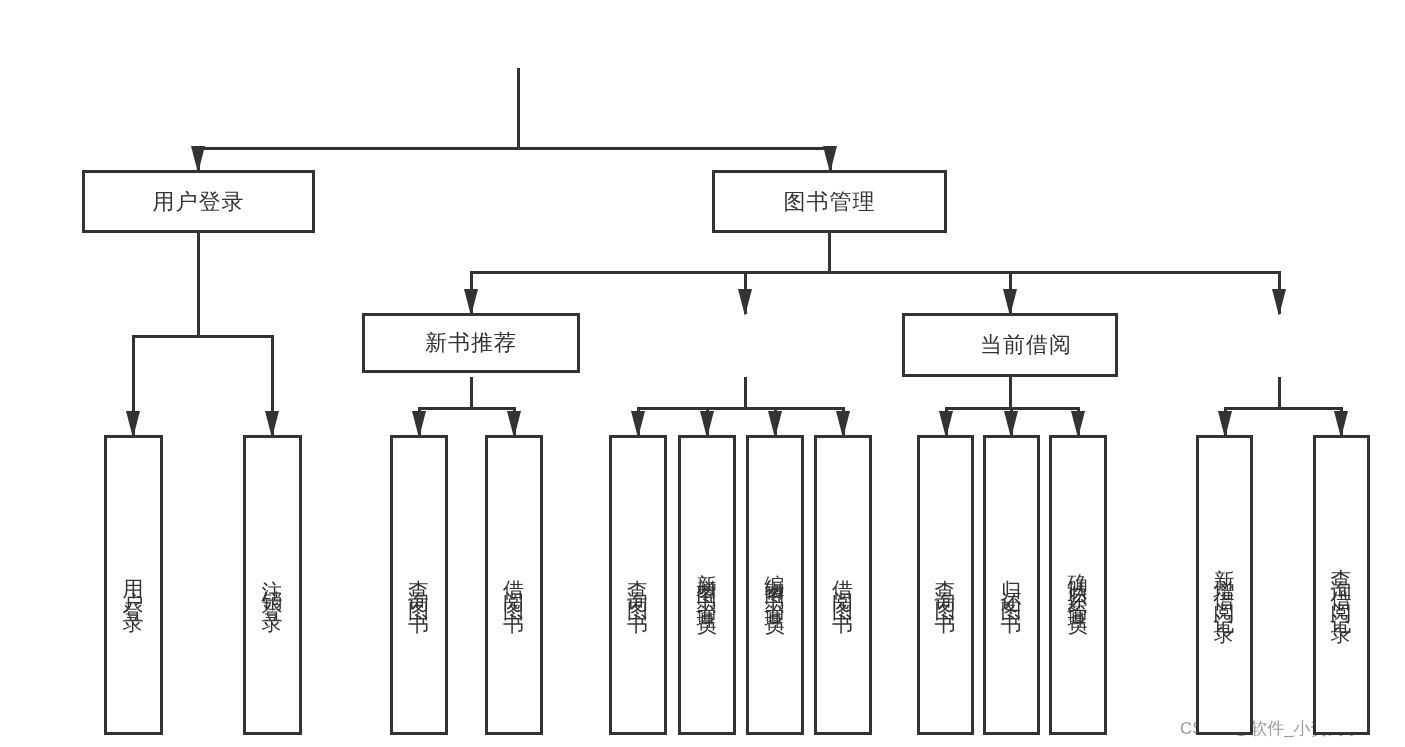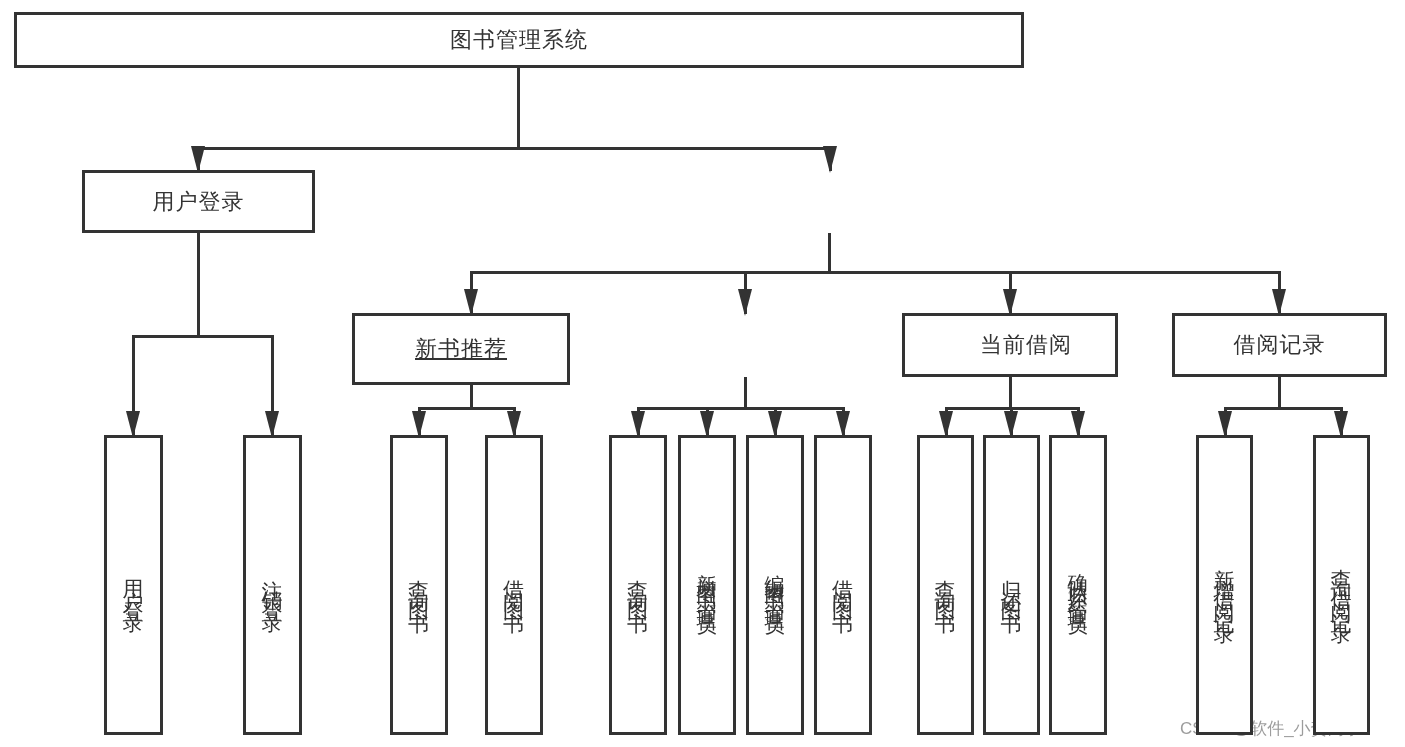--- a/index.html
+++ b/index.html
@@ -114,25 +114,24 @@
     <div class="arrow" style="left: 507px; top: 411px;"></div>
     <div class="arrow" style="left: 631px; top: 411px;"></div>
     <div class="arrow" style="left: 700px; top: 411px;"></div>
     <div class="arrow" style="left: 768px; top: 411px;"></div>
     <div class="arrow" style="left: 836px; top: 411px;"></div>
     <div class="arrow" style="left: 939px; top: 411px;"></div>
     <div class="arrow" style="left: 1004px; top: 411px;"></div>
     <div class="arrow" style="left: 1071px; top: 411px;"></div>
     <div class="arrow" style="left: 1218px; top: 411px;"></div>
     <div class="arrow" style="left: 1334px; top: 411px;"></div>
-    <div class="node h" style="left: 14px; top: 12px; width: 1010px; height: 56px;">图书管理系统</div>
     <div class="node h" style="left: 82px; top: 170px; width: 233px; height: 63px;">用户登录</div>
-    <div class="node h" style="left: 352px; top: 313px; width: 218px; height: 72px; text-decoration: underline;">新书推荐</div>
+    <div class="node h" style="left: 712px; top: 170px; width: 235px; height: 63px;">图书管理</div>
+    <div class="node h" style="left: 362px; top: 313px; width: 218px; height: 60px;">新书推荐</div>
     <div class="node h" style="left: 902px; top: 313px; width: 216px; height: 64px; padding-left: 32px;">当前借阅</div>
-    <div class="node h" style="left: 1172px; top: 313px; width: 215px; height: 64px;">借阅记录</div>
     <div class="node v" style="left: 104px; top: 435px; width: 59px; height: 300px;">用户登录</div>
     <div class="node v" style="left: 243px; top: 435px; width: 59px; height: 300px;">注销登录</div>
     <div class="node v" style="left: 390px; top: 435px; width: 58px; height: 300px;">查询图书</div>
     <div class="node v" style="left: 485px; top: 435px; width: 58px; height: 300px;">借阅图书</div>
     <div class="node v" style="left: 609px; top: 435px; width: 58px; height: 300px;">查询图书</div>
     <div class="node v long" style="left: 678px; top: 435px; width: 58px; height: 300px;">新增图书（管理员）</div>
     <div class="node v long" style="left: 746px; top: 435px; width: 58px; height: 300px;">编辑图书（管理员）</div>
     <div class="node v" style="left: 814px; top: 435px; width: 58px; height: 300px;">借阅图书</div>
     <div class="node v" style="left: 917px; top: 435px; width: 57px; height: 300px;">查询图书</div>
     <div class="node v" style="left: 983px; top: 435px; width: 57px; height: 300px;">归还图书</div>

